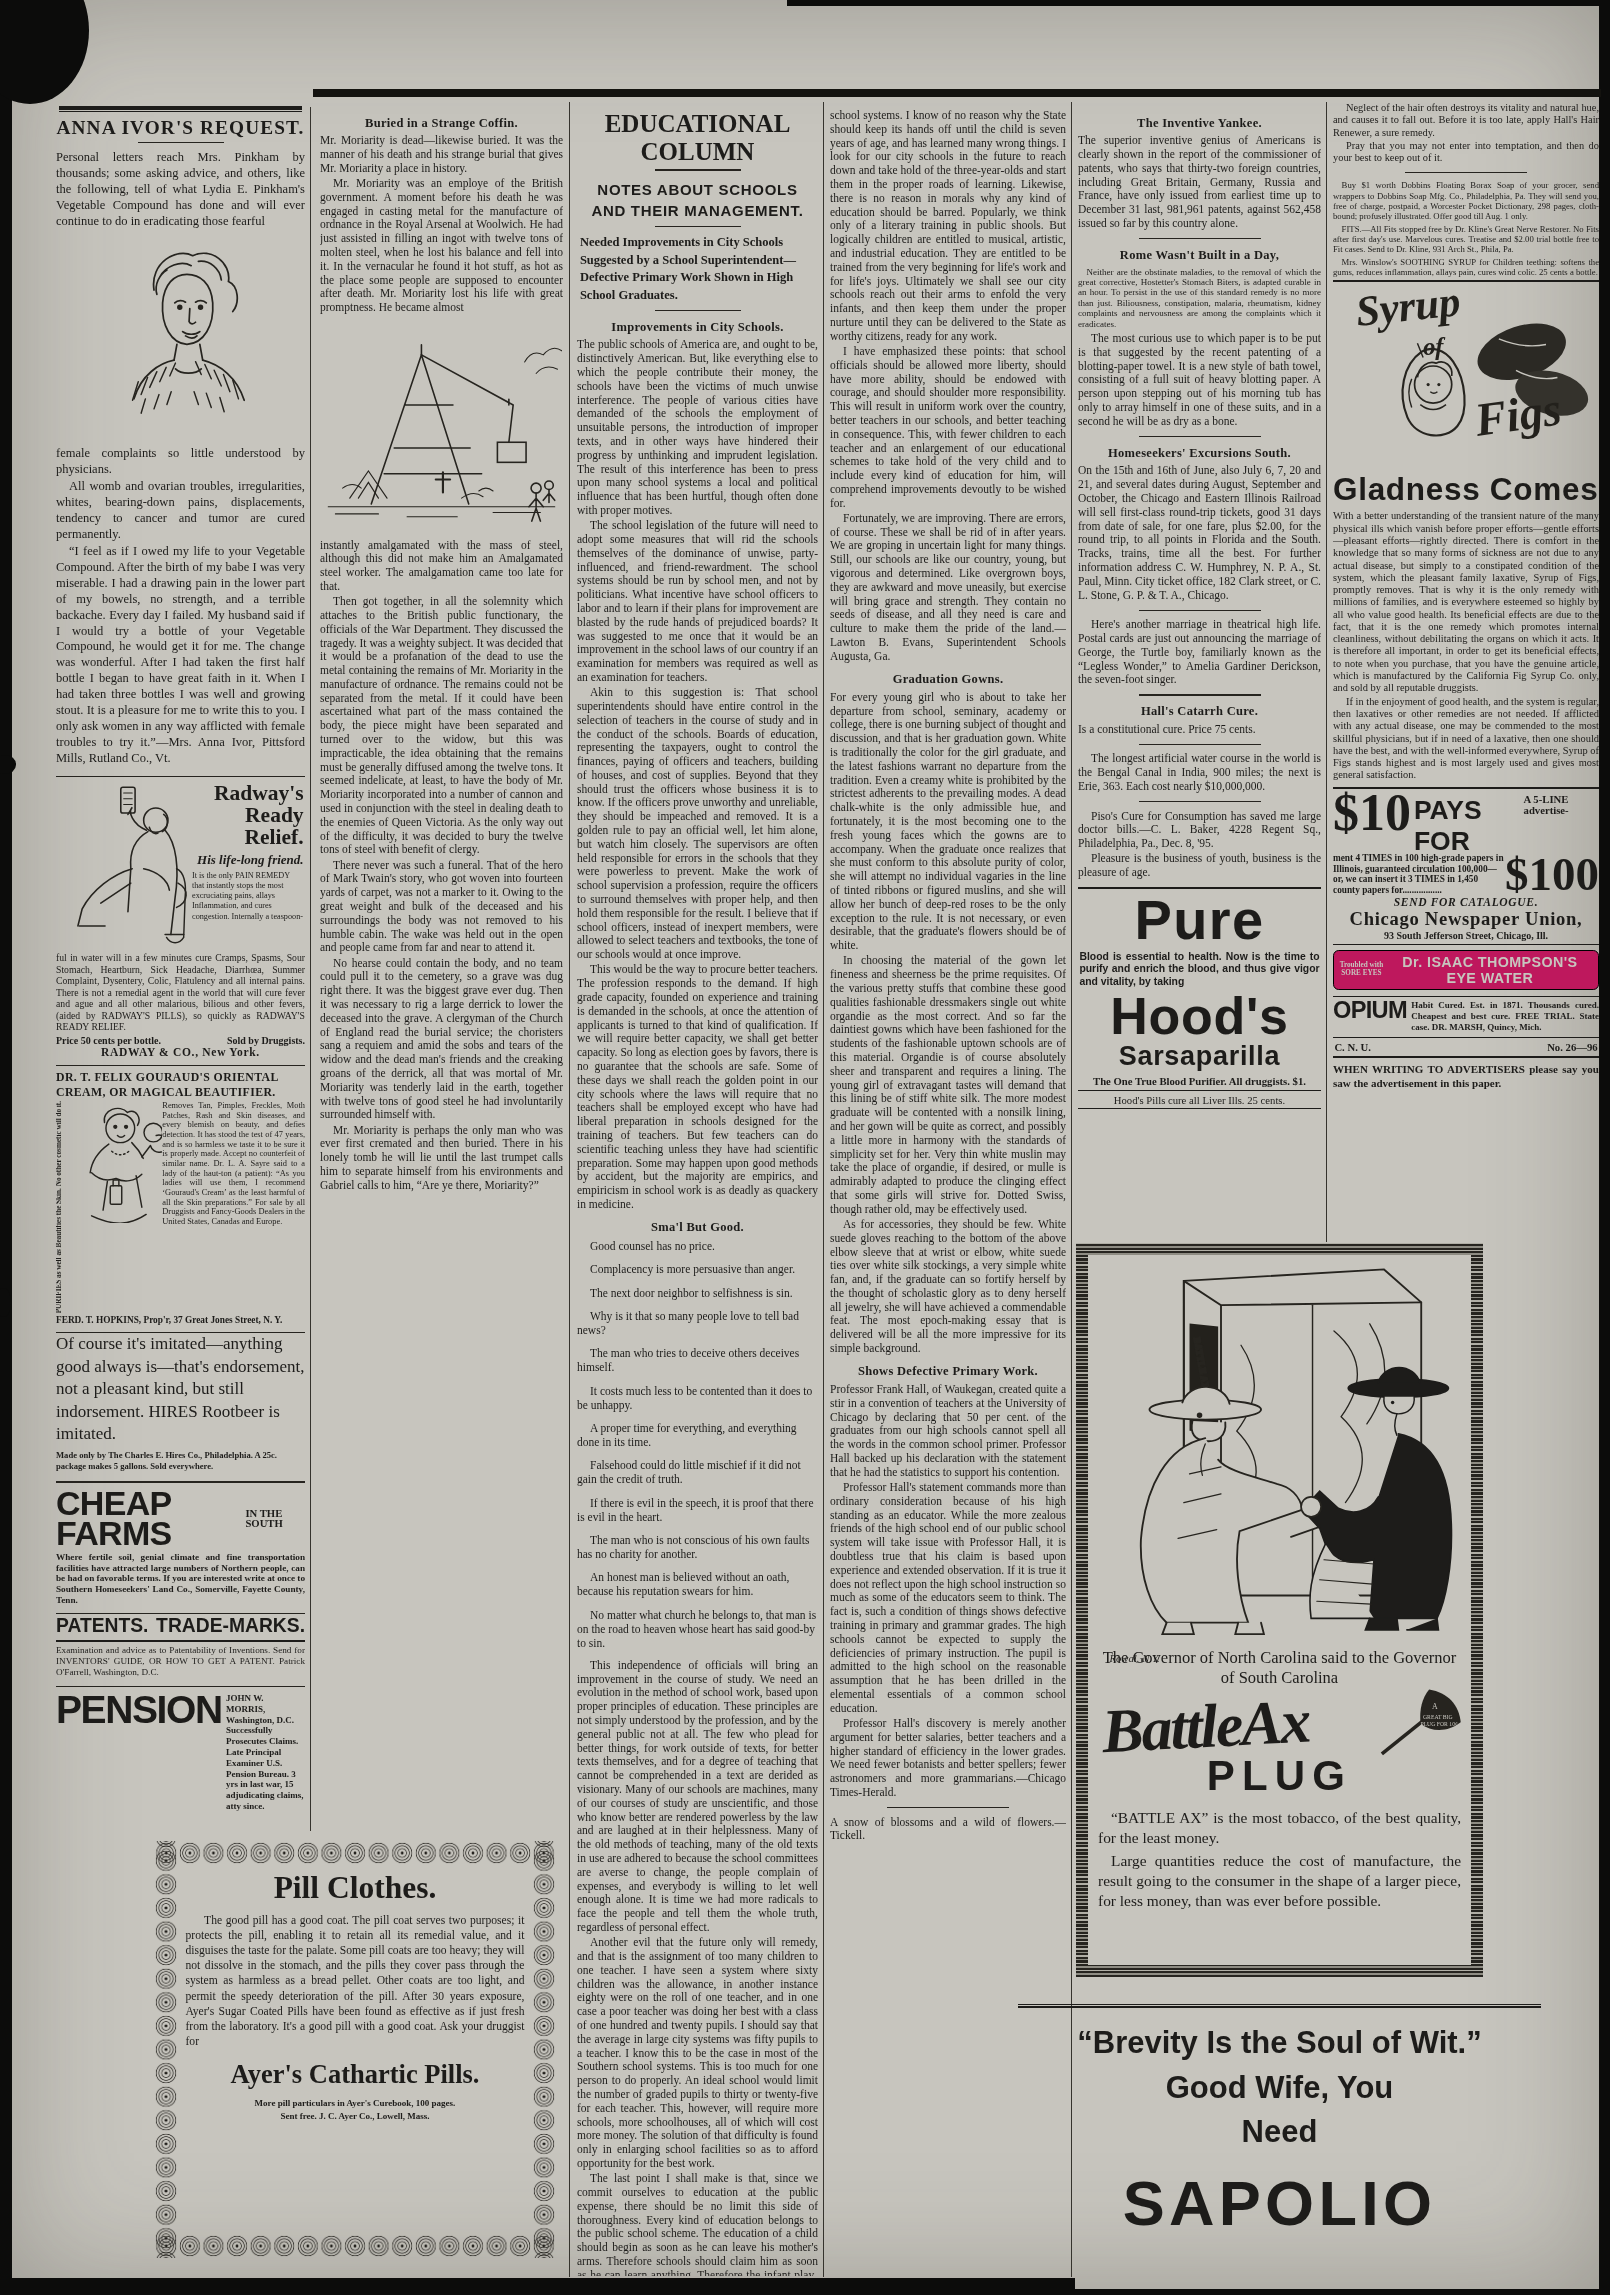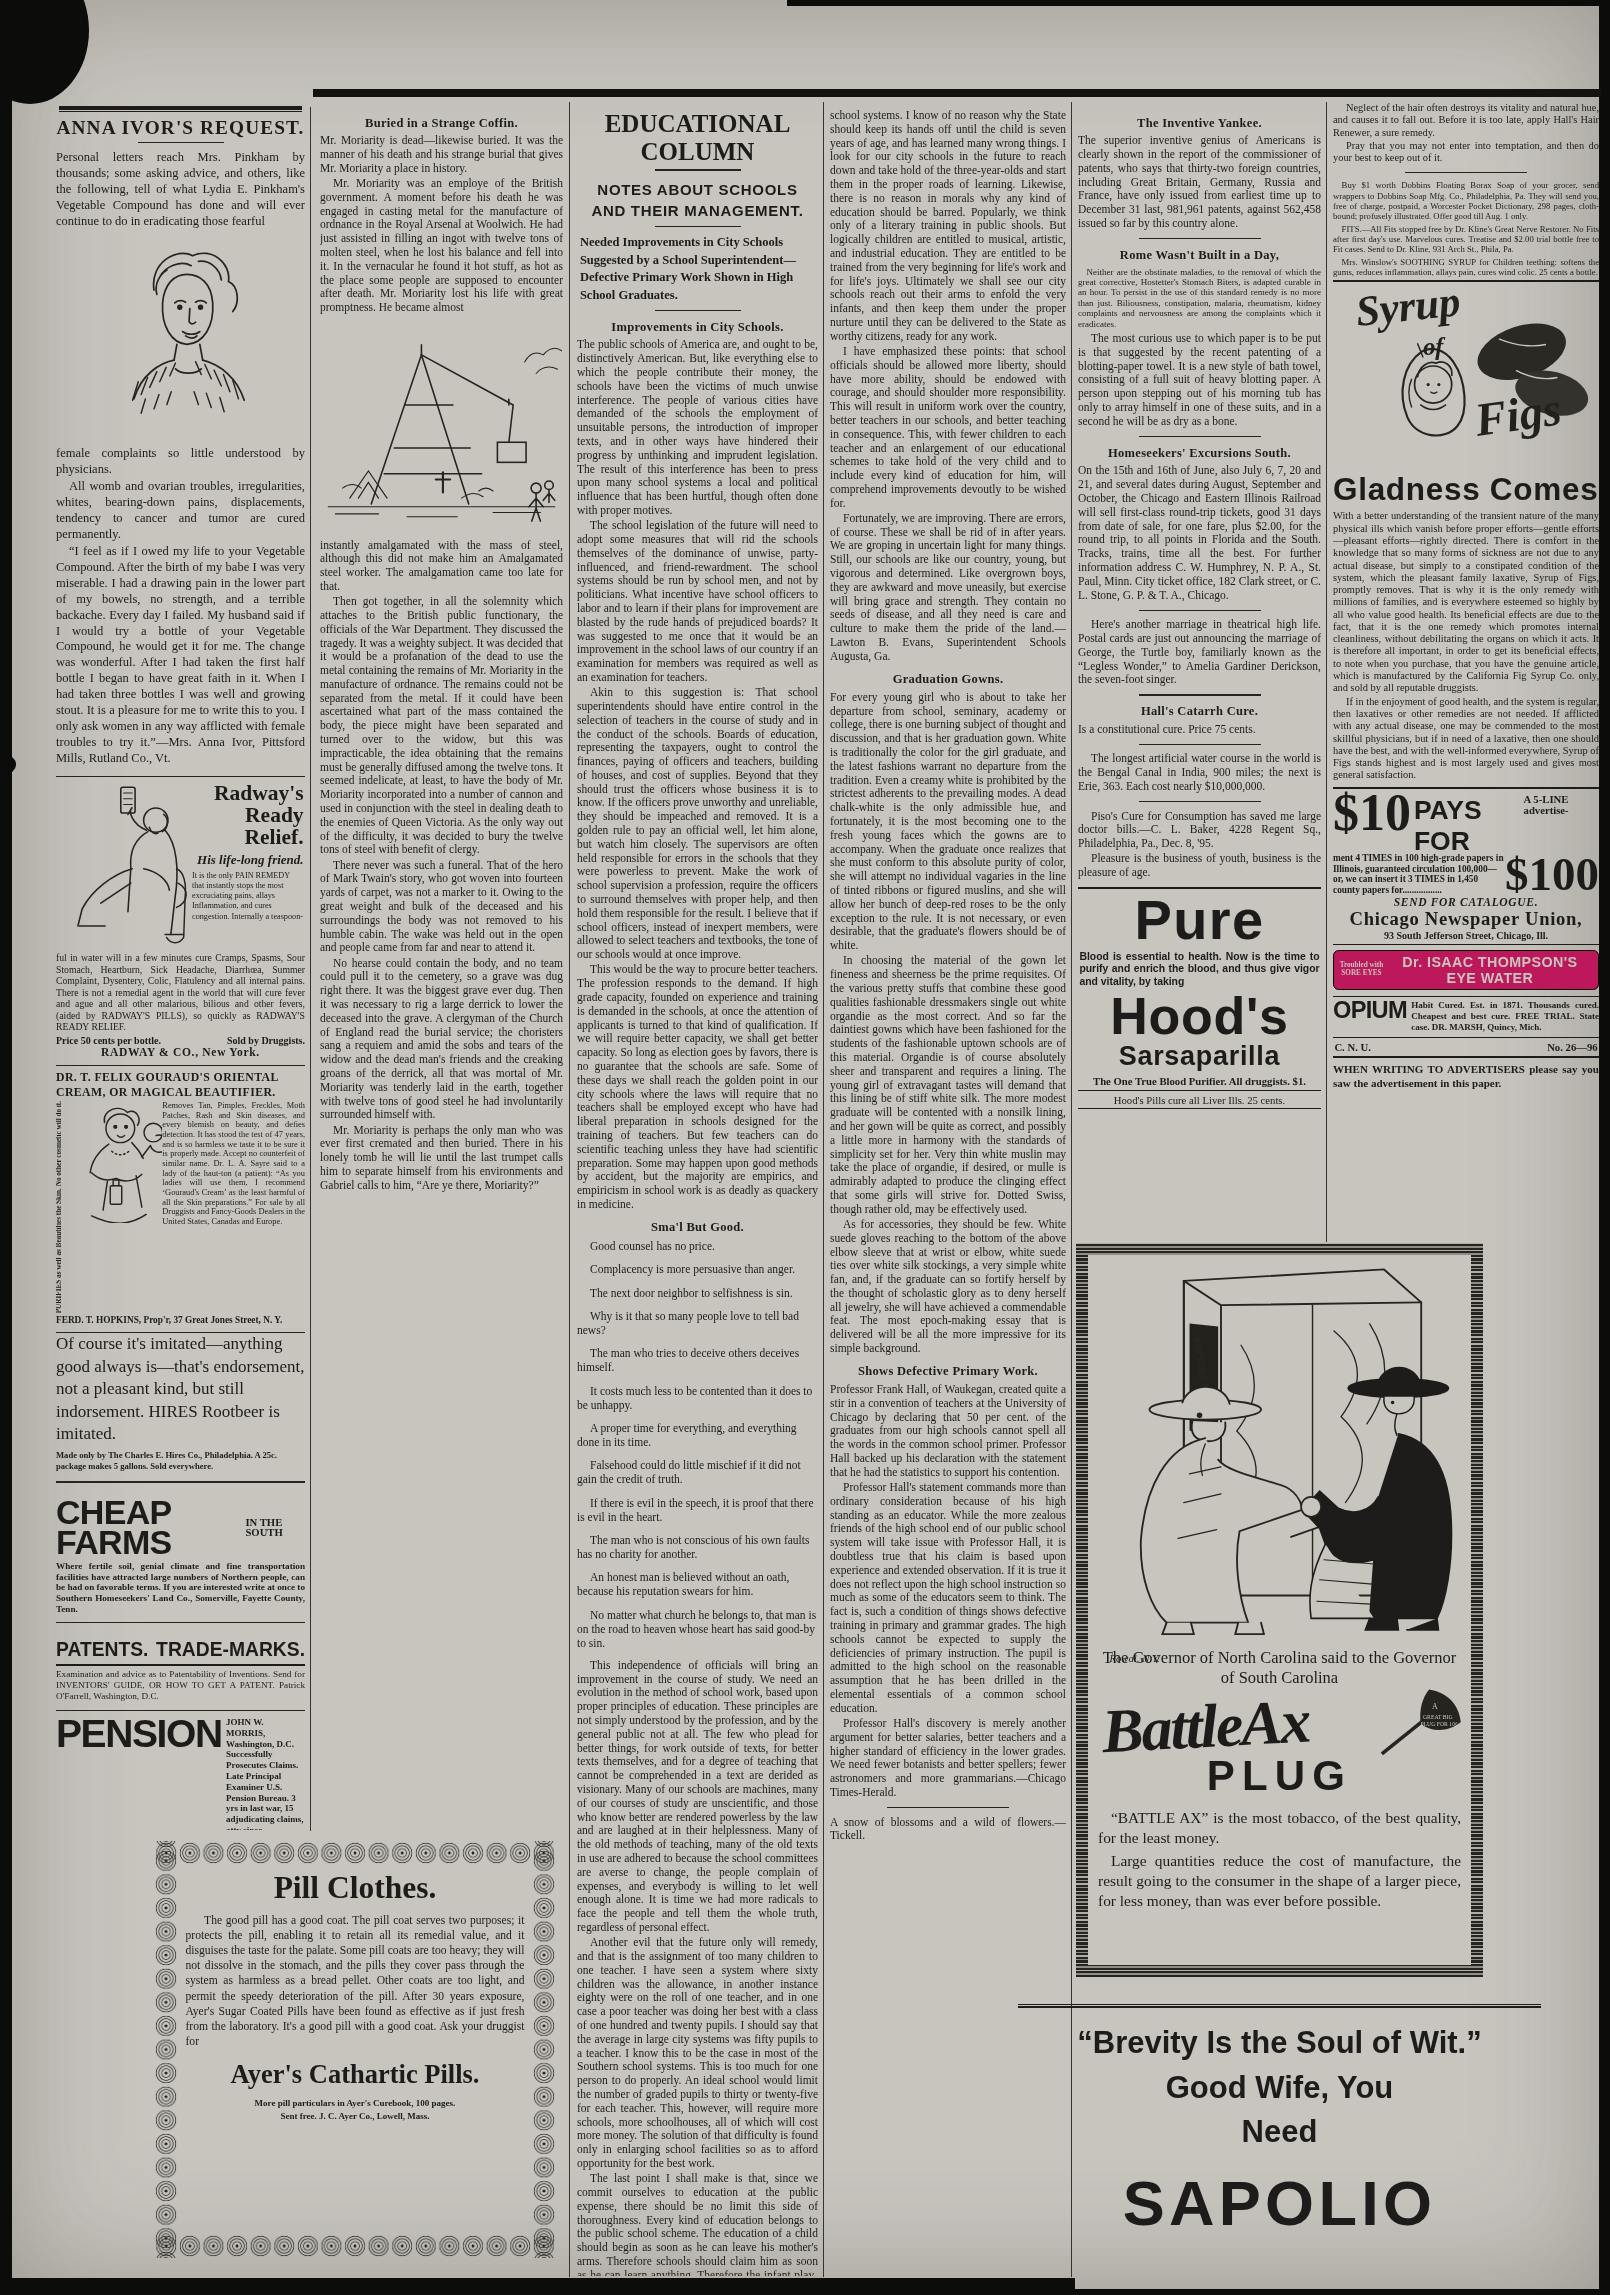--- a/index.html
+++ b/index.html
@@ -55,28 +55,28 @@
   .gou-side{flex:0 0 14.3px;writing-mode:vertical-rl;transform:rotate(180deg);font-size:7.2px;font-weight:700;line-height:1.05;}
   .gou-body{flex:1;font-size:8.4px;line-height:1.15;text-align:justify;}
   .gou-foot{font-size:9.3px;font-weight:700;margin-top:2.1px;}
 
   
   .hires{margin-top:7px;border-top:1.4px solid #26241f;padding-top:0;}
   .hires-body{font-size:17px;line-height:1.32;text-align:left;}
   .hires-fine{font-size:8.6px;font-weight:700;margin-top:4.3px;line-height:1.3;}
 
   
-  .farms{margin-top:8.6px;border-top:2.1px solid #26241f;padding-top:14px;}
+  .farms{margin-top:8.6px;border-top:2.1px solid #26241f;padding-top:5px;}
   .farms-head{display:flex;align-items:center;}
   .farms-big{font-family:"Liberation Sans",sans-serif;font-size:34px;font-weight:900;letter-spacing:-0.7px;line-height:.9;}
   .farms-small{font-size:10.7px;font-weight:800;margin-left:4.3px;line-height:1;}
   .farms-body{font-size:9.2px;line-height:1.17;font-weight:600;text-align:justify;margin-top:2.9px;}
 
   
-  .patents{margin-top:7.2px;border-top:1.4px solid #26241f;padding-top:16px;}
+  .patents{margin-top:7.2px;border-top:1.4px solid #26241f;padding-top:1px;}
   .pat-head{display:flex;justify-content:space-between;font-family:"Liberation Sans",sans-serif;
             font-size:19.3px;font-weight:900;border-bottom:2.9px double #1d1c1a;padding-bottom:2.9px;}
   .pat-body{font-size:9.2px;line-height:1.2;text-align:justify;margin-top:2.9px;}
 
   
   .pension{margin-top:8.6px;border-top:1.4px solid #26241f;padding-top:5.7px;display:flex;}
   .pen-big{font-family:"Liberation Sans",sans-serif;font-size:39px;font-weight:900;letter-spacing:-1.4px;line-height:.85;}
   .pen-right{font-size:9px;font-weight:700;line-height:1.2;margin-left:4.3px;}
 
   

